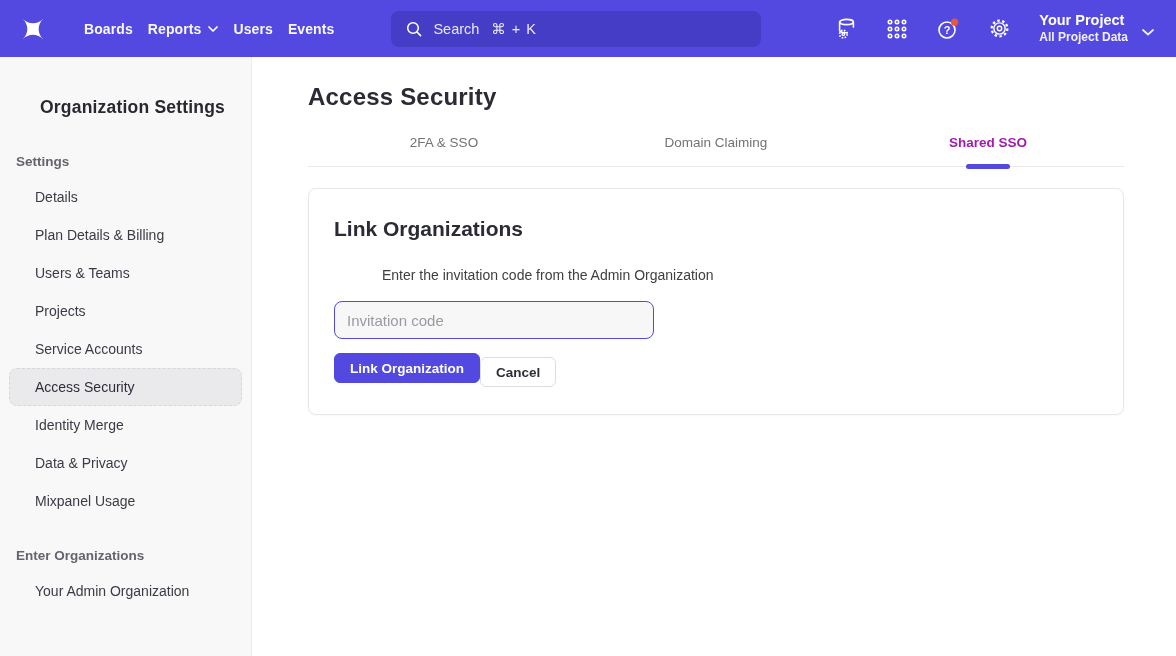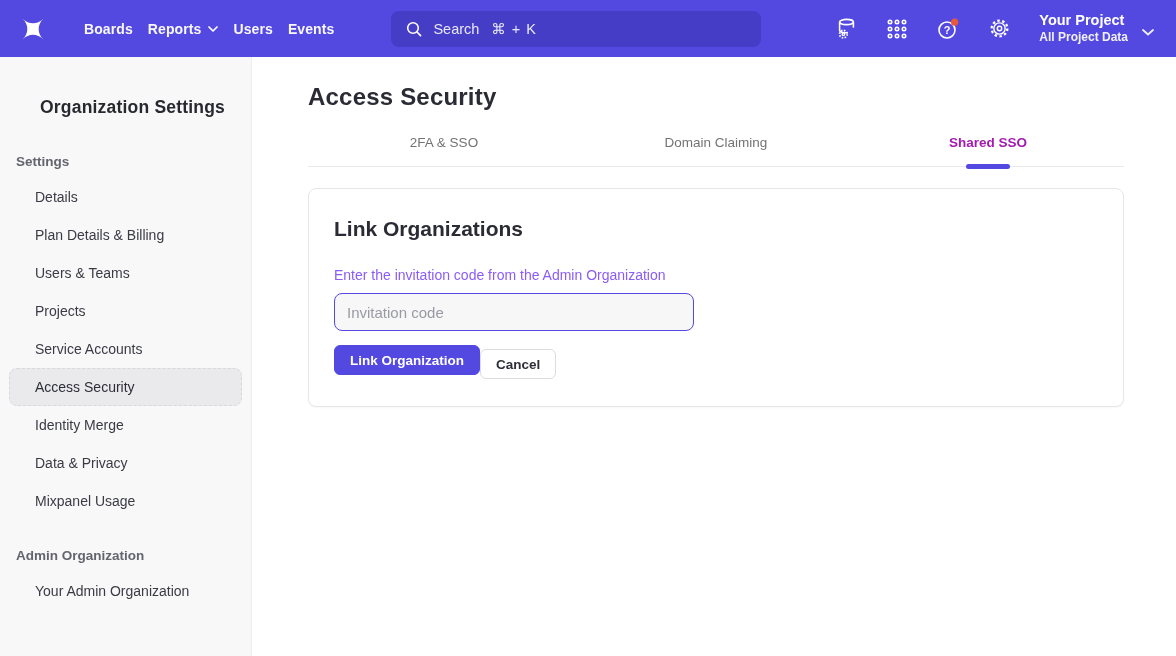--- a/index.html
+++ b/index.html
@@ -103,24 +103,24 @@
   .card {
     margin-top: 21px;
     border: 1px solid #e7e7eb;
     border-radius: 8px;
     background: #fff;
     box-shadow: 0 1px 2px rgba(40,40,60,0.03);
     padding: 28px 25px 27px 25px;
     min-height: 207px;
   }
   .card-title { font-size: 21px; font-weight: 700; color: #2b2b35; }
-  .field-label { display: block; margin-top: 26px; font-size: 14px; color: #8b5cf6; }
+  .field-label { display: block; margin-top: 26px; font-size: 14px; color: #404040; margin-left: 48px; }
   .code-input {
-    margin-top: 10px;
-    width: 360px; height: 38px;
+    margin-top: 18px;
+    width: 320px; height: 38px;
     background: #f7f7f8;
     border: 1.5px solid #5349e1;
     border-radius: 8px;
     padding: 0 12px;
     font-size: 15px; color: #2e2e38;
     font-family: inherit;
     outline: none;
     display: block;
   }
   .code-input::placeholder { color: #9a9aa3; }
@@ -223,21 +223,21 @@
   <div class="side-item">Details</div>
   <div class="side-item">Plan Details &amp; Billing</div>
   <div class="side-item">Users &amp; Teams</div>
   <div class="side-item">Projects</div>
   <div class="side-item">Service Accounts</div>
   <div class="side-item selected">Access Security</div>
   <div class="side-item">Identity Merge</div>
   <div class="side-item">Data &amp; Privacy</div>
   <div class="side-item">Mixpanel Usage</div>
 
-  <div class="section-header admin">Admin Organization</div>
+  <div class="section-header admin">Enter Organizations</div>
   <div class="side-item">Your Admin Organization</div>
 </aside>
 
 <main class="main">
   <h1 class="page-title">Access Security</h1>
 
   <div class="tabs">
     <div class="tab">2FA &amp; SSO</div>
     <div class="tab">Domain Claiming</div>
     <div class="tab active">

